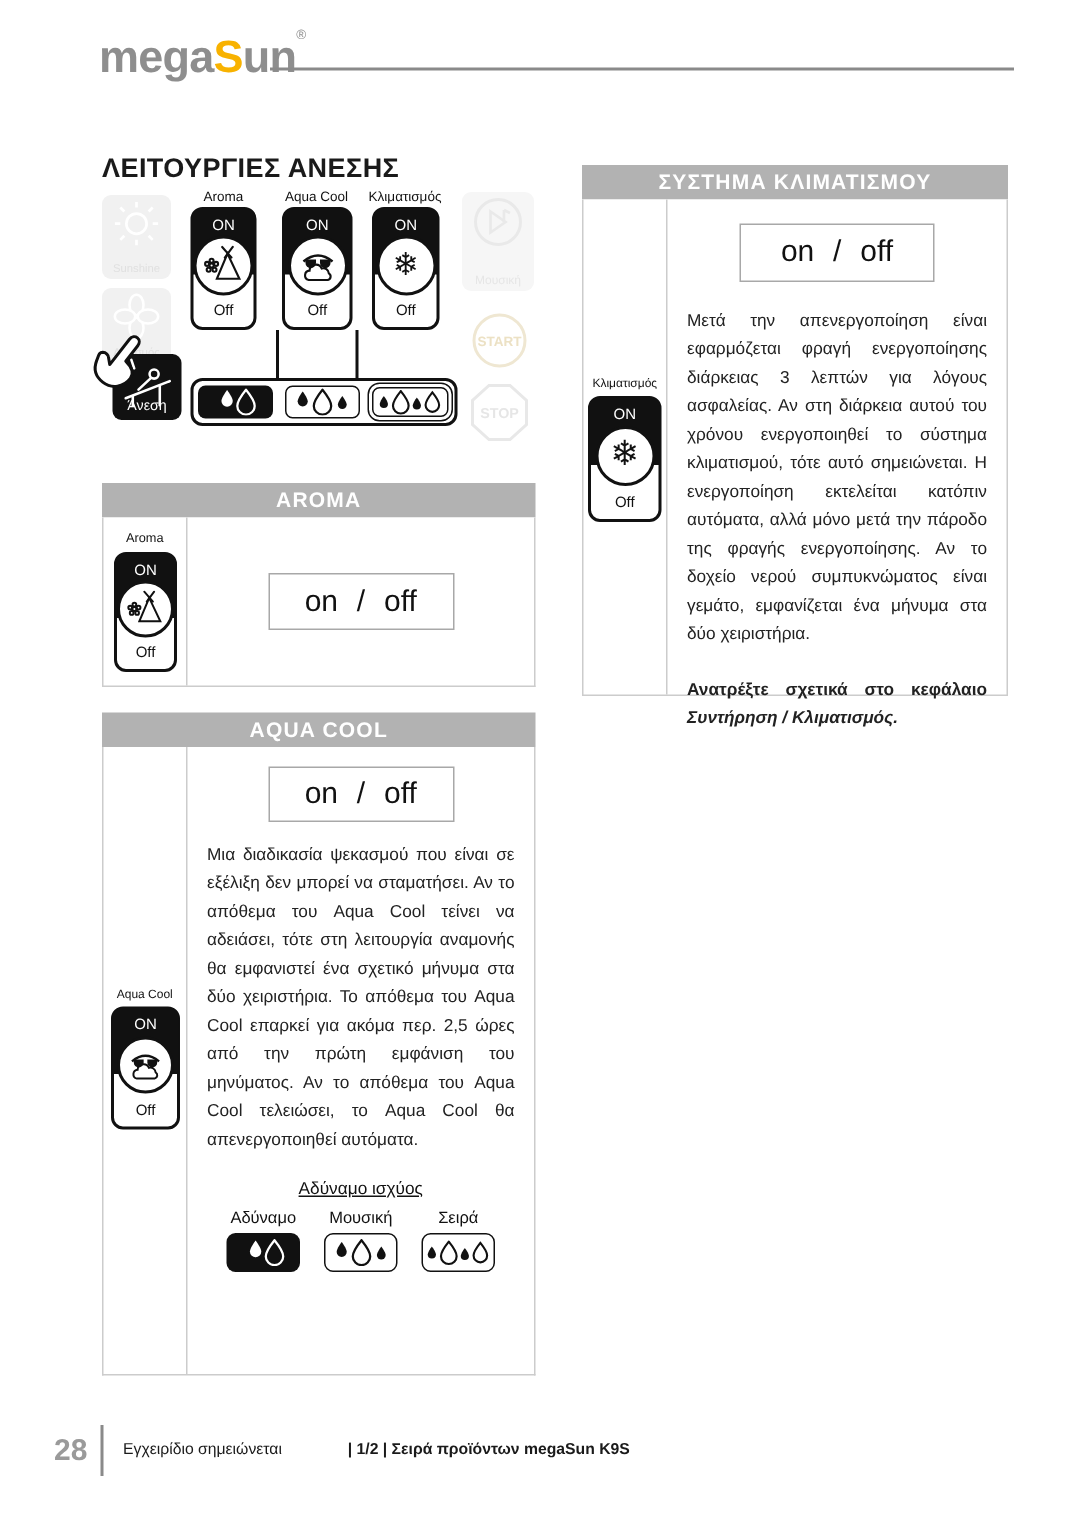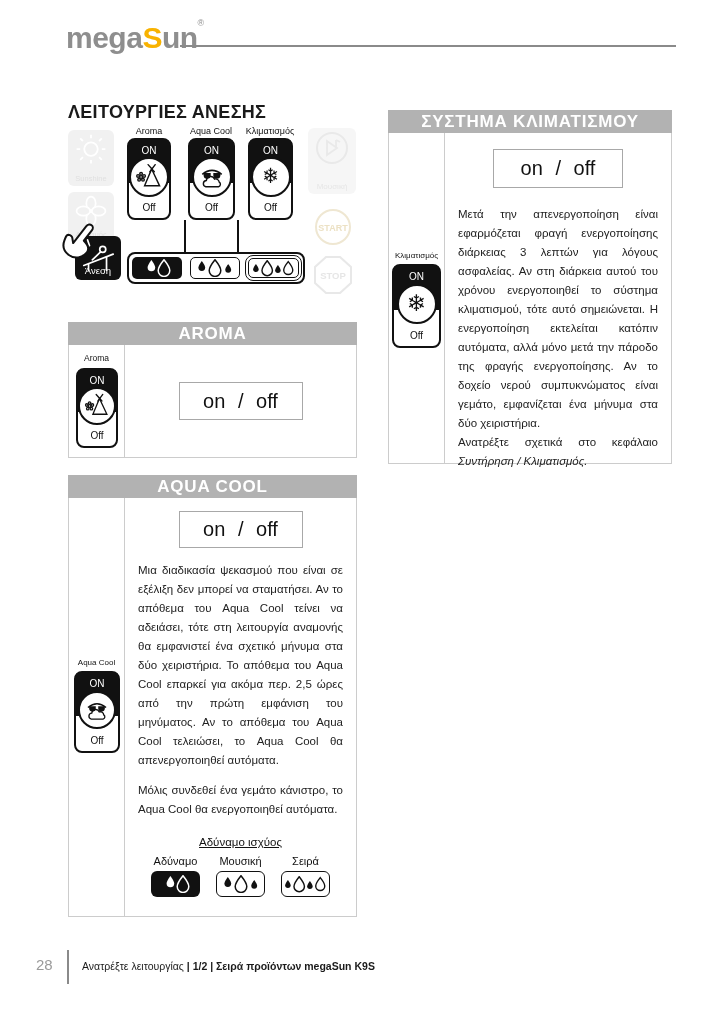--- a/index.html
+++ b/index.html
@@ -8,21 +8,21 @@
   .abs{position:absolute;}
 
   
   .logo{left:66px;top:18px;font-size:30px;font-weight:bold;color:#8e8e8e;letter-spacing:-0.5px;}
   .logo .accent{color:#f8b200;}
   .logo sup{font-size:9px;color:#8e8e8e;vertical-align:22px;font-weight:normal;}
   .header-line{left:180px;top:45px;width:496px;height:2px;background:#8a8a8a;}
 
   
   .section{position:absolute;}
-  .section-bar{height:23px;background:#b2b2b2;color:#fff;font-weight:bold;font-size:17px;
+  .section-bar{height:23px;background:#b2b2b2;color:#fff;font-weight:bold;font-size:14px;
                letter-spacing:0.8px;text-align:center;line-height:23px;}
   .section-body{position:relative;border:1px solid #ccc;border-top:none;background:#fff;display:flex;}
   .left-cell{width:55px;border-right:1px solid #ccc;position:relative;flex:none;}
   .main-cell{flex:1;padding:0 13px;box-sizing:border-box;}
 
   .cell-label{position:absolute;left:0;width:100%;text-align:center;font-size:8.5px;color:#111;}
 
   
   .onoff-box{border:1px solid #a8a8a8;background:#fff;font-size:20px;color:#111;
              text-align:center;word-spacing:7px;}
@@ -57,24 +57,24 @@
   
   .levels-title{text-align:center;font-size:11.5px;text-decoration:underline;color:#111;}
   .levels-row{display:flex;justify-content:center;gap:16px;margin-top:7px;}
   .level{display:flex;flex-direction:column;align-items:center;}
   .level-label{font-size:11px;margin-bottom:4px;color:#111;}
   .level-btn{width:49px;height:26px;border-radius:6px;display:flex;align-items:center;justify-content:center;box-sizing:border-box;}
   .level-btn.dark{background:#111;}
   .level-btn.light{background:#fff;border:1.5px solid #111;}
 
   
-  .footer-num{left:36px;top:956px;font-size:15px;font-weight:normal;color:#9a9a9a;}
+  .footer-num{left:36px;top:956px;font-size:20px;font-weight:bold;color:#9a9a9a;}
   .footer-line{left:67px;top:950px;width:2px;height:34px;background:#8a8a8a;}
   .footer-text{left:82px;top:960px;font-size:10.5px;color:#1a1a1a;}
-  .footer-text b{font-weight:bold;}
+  .footer-text b{font-weight:bold;margin-left:41px;}
   i.refit{font-style:italic;}
 </style>
 </head>
 <body>
 
 <div class="abs logo"><span>mega</span><span class="accent">S</span><span>un</span><sup>®</sup></div>
 <div class="abs header-line"></div>
 
 <div class="abs" style="left:68px;top:102px;font-size:18px;font-weight:bold;letter-spacing:0.3px;">ΛΕΙΤΟΥΡΓΙΕΣ ΑΝΕΣΗΣ</div>
 
@@ -269,21 +269,21 @@
         <div class="sb-on">ON</div>
         <div class="sb-circle">
           <span class="snow" style="font-size:23px;">❄</span>
         </div>
         <div class="sb-off">Off</div>
       </div>
     </div>
     <div class="main-cell">
       <div class="onoff-box" style="width:128px;line-height:37px;margin:16px auto 0;">on / off</div>
       <p class="para" style="margin-top:17px;">Μετά την απενεργοποίηση είναι εφαρμόζεται φραγή ενεργοποίησης διάρκειας 3 λεπτών για λόγους ασφαλείας. Αν στη διάρκεια αυτού του χρόνου ενεργοποιηθεί το σύστημα κλιματισμού, τότε αυτό σημειώνεται. Η ενεργοποίηση εκτελείται κατόπιν αυτόματα, αλλά μόνο μετά την πάροδο της φραγής ενεργοποίησης. Αν το δοχείο νερού συμπυκνώματος είναι γεμάτο, εμφανίζεται ένα μήνυμα στα δύο χειριστήρια.</p>
-      <p class="para" style="margin-top:0;"><span>Ανατρέξτε σχετικά στο κεφάλαιο </span><i class="refit">Συντήρηση / Κλιματισμός.</i></p>
+      <p class="para" style="margin-top:18px;font-weight:bold;"><span>Ανατρέξτε σχετικά στο κεφάλαιο </span><i class="refit">Συντήρηση / Κλιματισμός.</i></p>
     </div>
   </div>
 </div>
 
 <div class="section" style="left:68px;top:475px;width:289px;">
   <div class="section-bar">AQUA COOL</div>
   <div class="section-body" style="height:418px;">
     <div class="left-cell">
       <div class="cell-label" style="top:160px;font-size:8px;">Aqua Cool</div>
       <div class="switchbtn" style="position:absolute;left:5px;top:173px;width:46px;height:82px;">
@@ -295,21 +295,20 @@
             <path d="M18.5 12.5 h8 v2.5 a4 4 0 0 1 -8 0 Z" fill="#111"></path>
             <path d="M10 28 a3.6 3.6 0 0 1 0.6-7.1 a4.8 4.8 0 0 1 9.2-1.6 a4.2 4.2 0 0 1 5.4 3.6 a2.8 2.8 0 0 1 -0.8 5.1 Z" fill="none" stroke="#111" stroke-width="1.6"></path>
           </svg>
         </div>
         <div class="sb-off">Off</div>
       </div>
     </div>
     <div class="main-cell">
       <div class="onoff-box" style="width:122px;line-height:35px;margin:13px auto 0;">on / off</div>
       <p class="para" style="margin-top:13px;">Μια διαδικασία ψεκασμού που είναι σε εξέλιξη δεν μπορεί να σταματήσει. Αν το απόθεμα του Aqua Cool τείνει να αδειάσει, τότε στη λειτουργία αναμονής θα εμφανιστεί ένα σχετικό μήνυμα στα δύο χειριστήρια. Το απόθεμα του Aqua Cool επαρκεί για ακόμα περ. 2,5 ώρες από την πρώτη εμφάνιση του μηνύματος. Αν το απόθεμα του Aqua Cool τελειώσει, το Aqua Cool θα απενεργοποιηθεί αυτόματα.</p>
-      <p class="para" style="margin-top:11px;">Μόλις συνδεθεί ένα γεμάτο κάνιστρο, το Aqua Cool θα ενεργοποιηθεί αυτόματα.</p>
       <div class="levels-title" style="margin-top:17px;">Αδύναμο ισχύος</div>
       <div class="levels-row">
         <div class="level">
           <div class="level-label">Αδύναμο</div>
           <div class="level-btn dark">
             <svg width="40" height="18" viewBox="0 0 40 18">
               <path transform="translate(9,1) scale(0.9)" d="M6 0 C6 0 1.8 5.5 1.8 8.2 A4.2 4.2 0 0 0 10.2 8.2 C10.2 5.5 6 0 6 0 Z" fill="#fff"></path>
               <path transform="translate(19,0)" d="M8 0.8 C8 0.8 2.2 8 2.2 11.6 A5.8 5.8 0 0 0 13.8 11.6 C13.8 8 8 0.8 8 0.8 Z" fill="none" stroke="#fff" stroke-width="1.5"></path>
             </svg>
           </div>
@@ -335,13 +334,13 @@
             </svg>
           </div>
         </div>
       </div>
     </div>
   </div>
 </div>
 
 <div class="abs footer-num">28</div>
 <div class="abs footer-line"></div>
-<div class="abs footer-text"><span>Ανατρέξτε λειτουργίας </span><b>| 1/2 | Σειρά προϊόντων megaSun K9S</b></div>
+<div class="abs footer-text"><span>Εγχειρίδιο σημειώνεται </span><b>| 1/2 | Σειρά προϊόντων megaSun K9S</b></div>
 
 </body></html>

